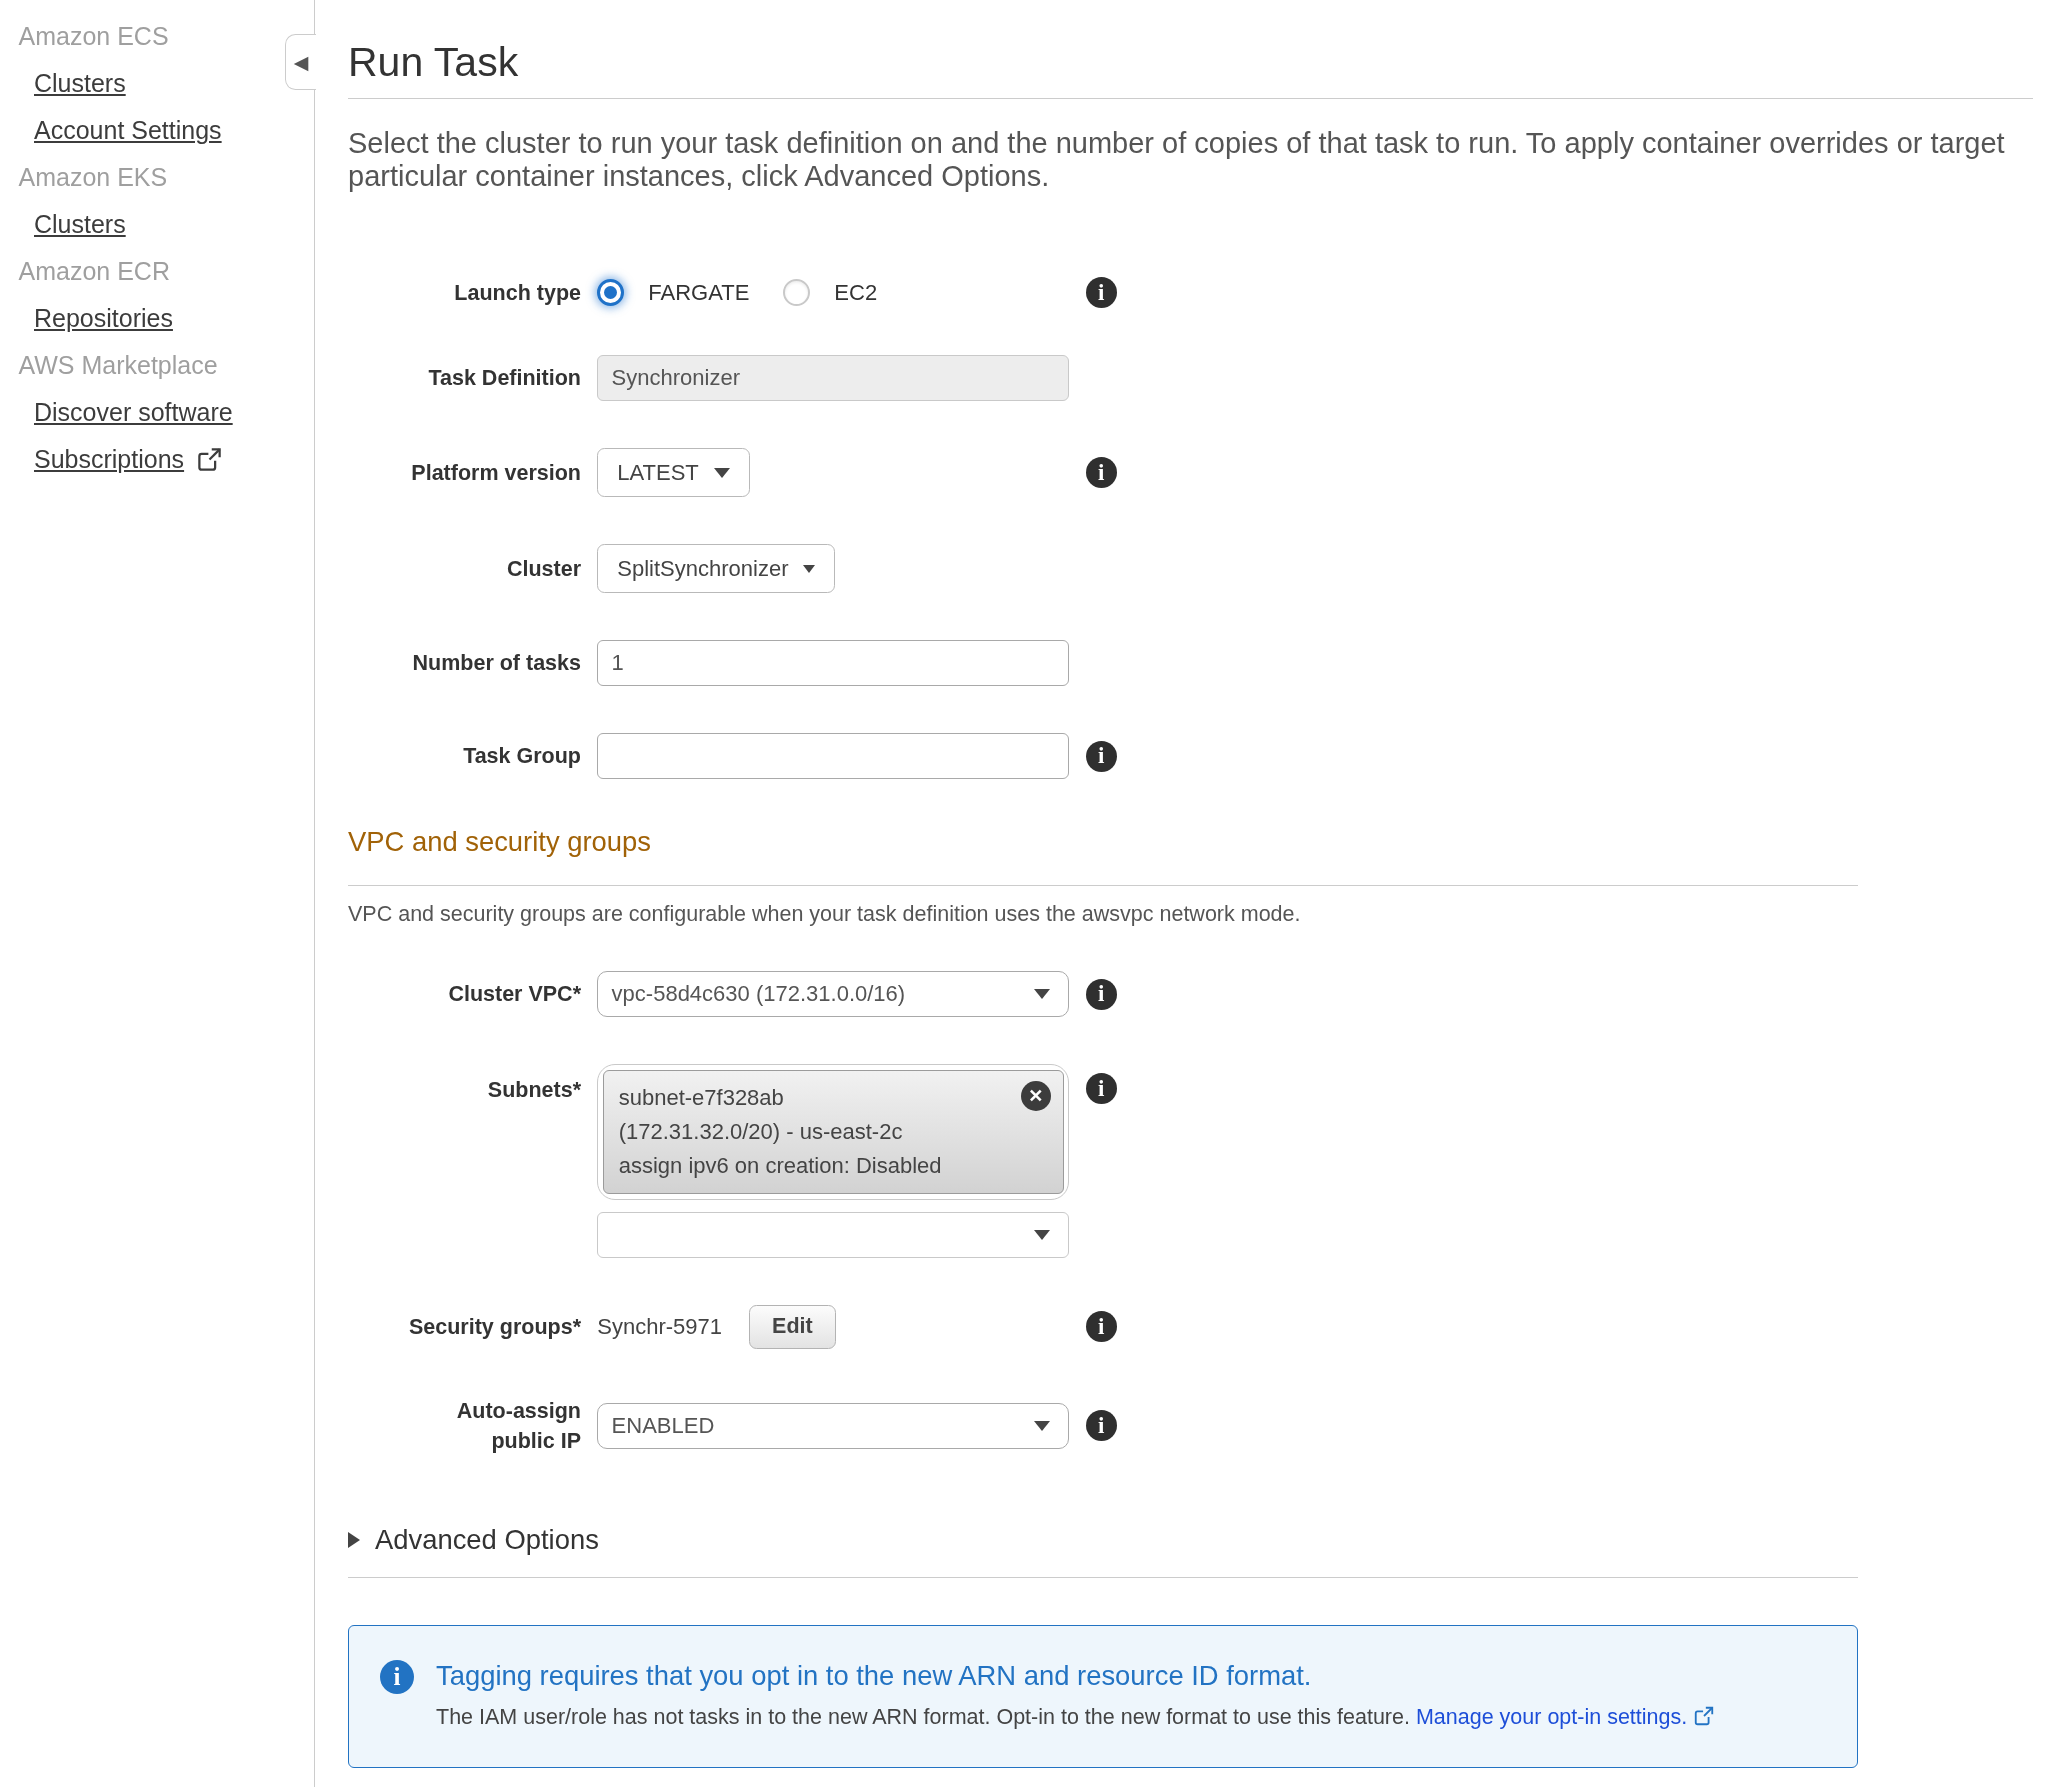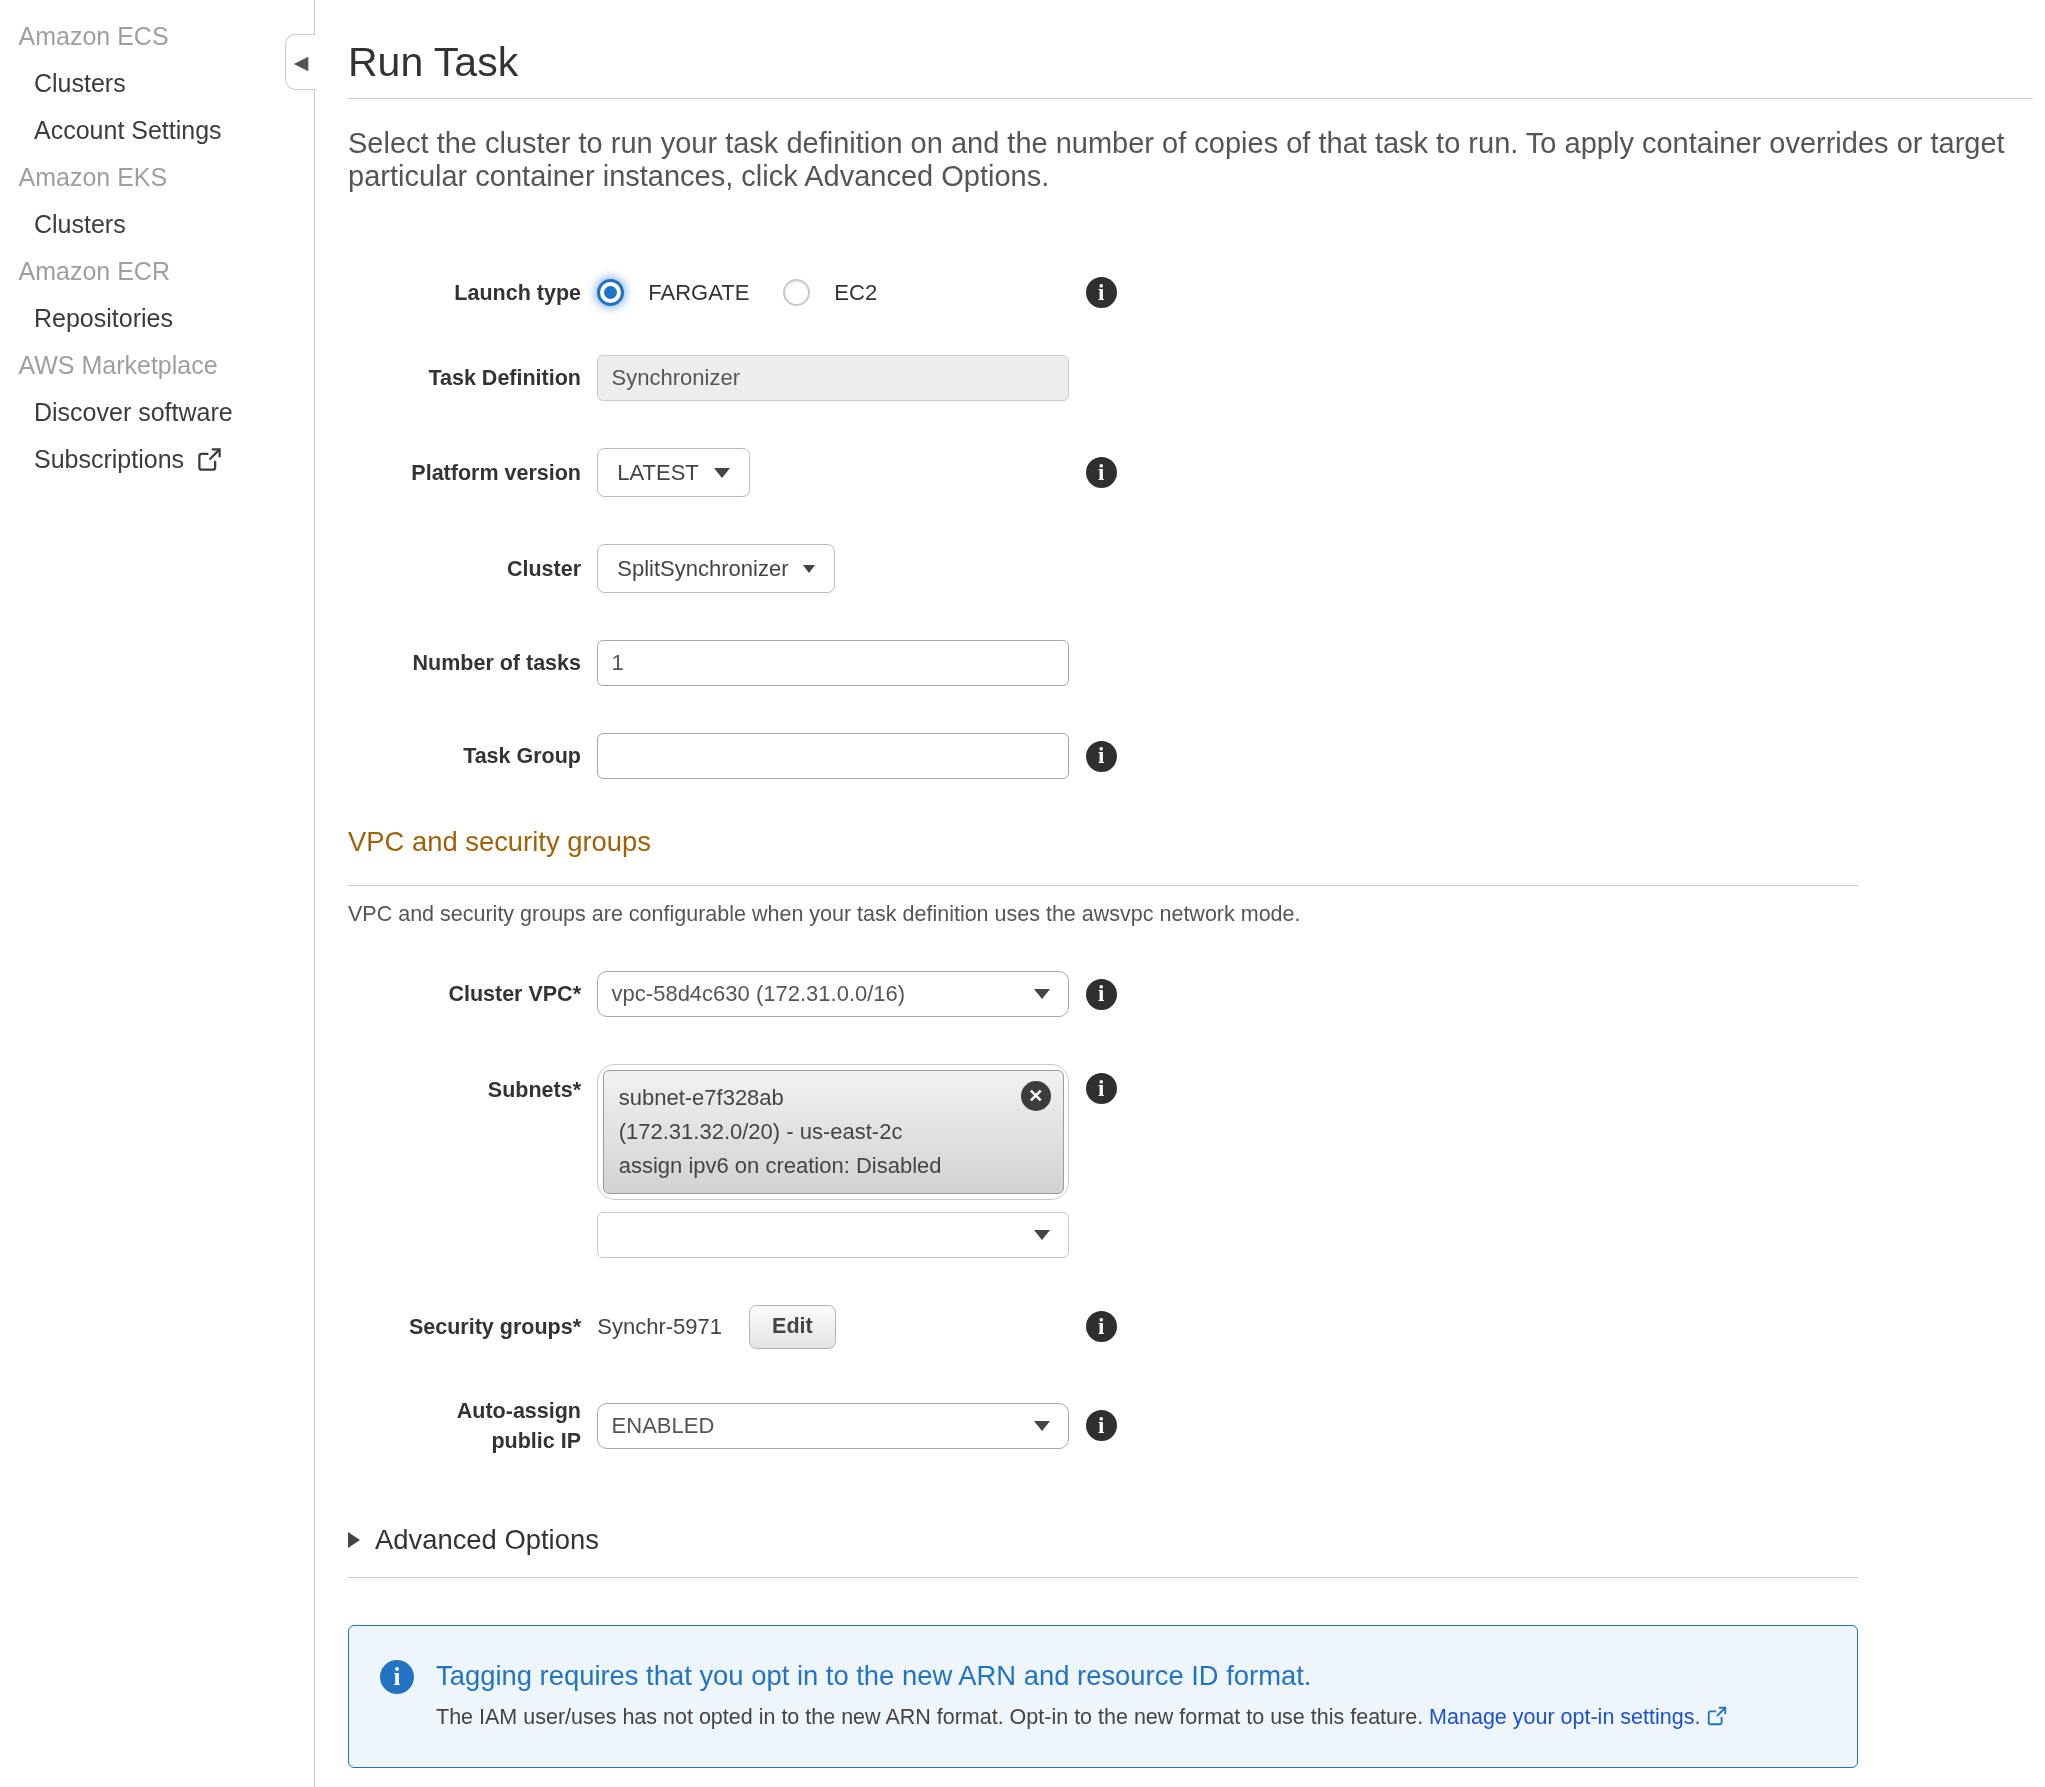--- a/index.html
+++ b/index.html
@@ -4,21 +4,21 @@
 <style>
   * { margin:0; padding:0; box-sizing:border-box; }
   html,body { width:2046px; height:1788px; background:#fff; overflow:hidden;
     font-family:"Liberation Sans", sans-serif; color:#333; }
 
   
   .sidebar { position:absolute; left:0; top:0; width:315px; height:1788px;
     border-right:1.5px solid #ccc; background:#fff; padding-top:13.3px; }
   .nav-header { height:47px; line-height:47px; padding-left:18.5px; font-size:25px; color:#9f9f9f; white-space:nowrap; }
   .nav-item { position:relative; height:47px; line-height:47px; padding-left:34px; font-size:25px;
-    color:#3c3c3c; cursor:pointer; white-space:nowrap; display:flex; align-items:center; gap:12px; }
+    color:#3c3c3c; cursor:pointer; white-space:nowrap; display:flex; align-items:center; gap:12px;text-decoration:underline; }
   .nav-item.active { font-weight:bold; color:#2d2d2d; padding-left:40px; }
   .active-bar { position:absolute; left:17px; top:6.7px; width:9px; height:34px; background:#e8720c; }
   .ext-icon { display:inline-flex; }
 
   
   .collapse-tab { position:absolute; left:285px; top:34px; width:31px; height:56px; background:#fff;
     border:1.5px solid #ccc; border-right:none; border-radius:10.4px 0 0 10.4px; z-index:5;
     display:flex; align-items:center; justify-content:center; font-size:19px; color:#555; cursor:pointer; }
 
   
@@ -254,21 +254,21 @@
     <div class="adv-row">
       <span class="adv-tri"></span>
       <span class="adv-label">Advanced Options</span>
     </div>
 
     <div class="alert">
       <span class="alert-icon">i</span>
       <div>
         <div class="alert-title">Tagging requires that you opt in to the new ARN and resource ID format.</div>
         <div class="alert-body">
-          <span>The IAM user/uses has not opted in to the new ARN format. Opt-in to the new format to use this feature.</span>
+          <span>The IAM user/role has not tasks in to the new ARN format. Opt-in to the new format to use this feature.</span>
           <span class="alert-link">Manage your opt-in settings.</span>
           <span class="ext-icon" style="vertical-align:-3px;">
             <svg width="22" height="22" viewBox="0 0 24 24" fill="none" stroke="#2273c3" stroke-width="2">
               <path d="M17 13v6a2 2 0 0 1-2 2H5a2 2 0 0 1-2-2V9a2 2 0 0 1 2-2h6"></path>
               <path d="M14 3h7v7"></path>
                 <path d="M21 3l-9 9"></path>
             </svg>
           </span>
         </div>
       </div>

